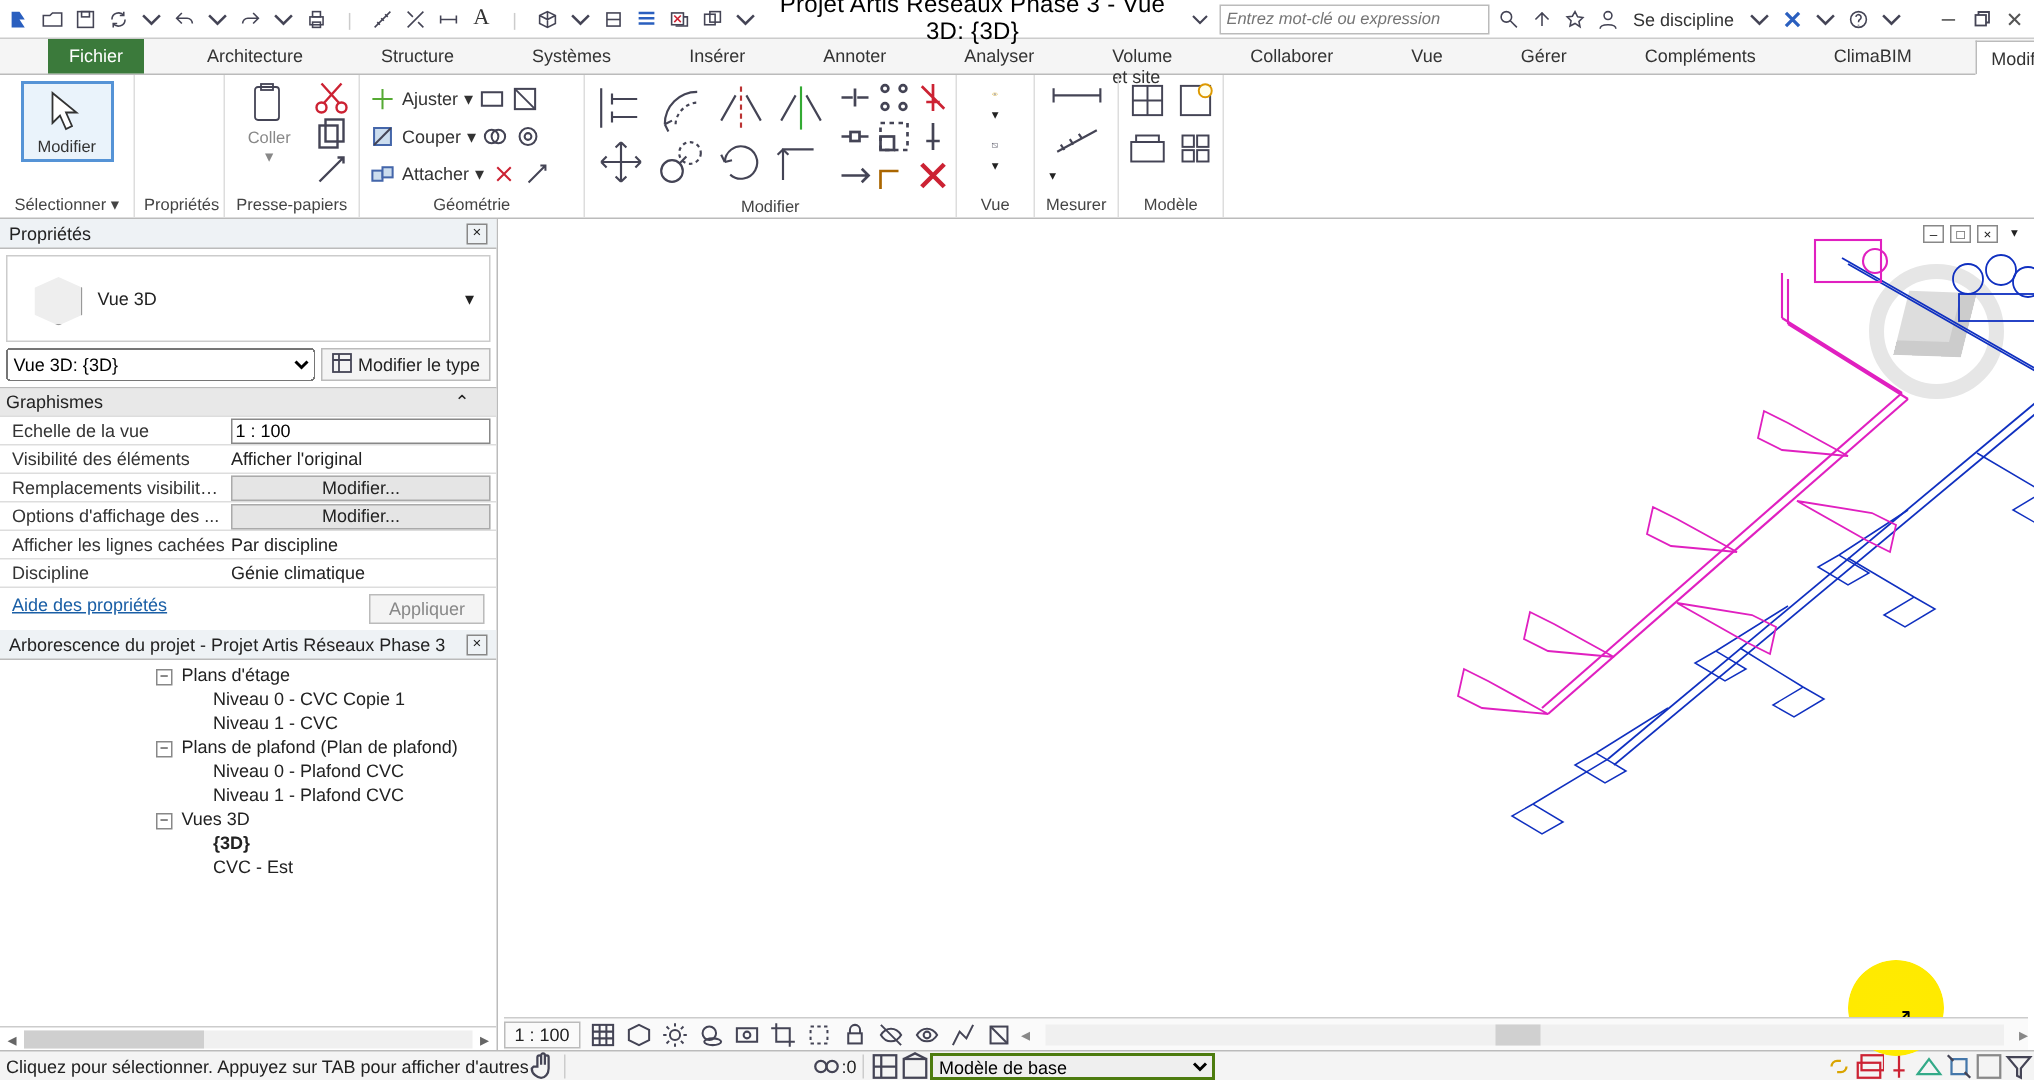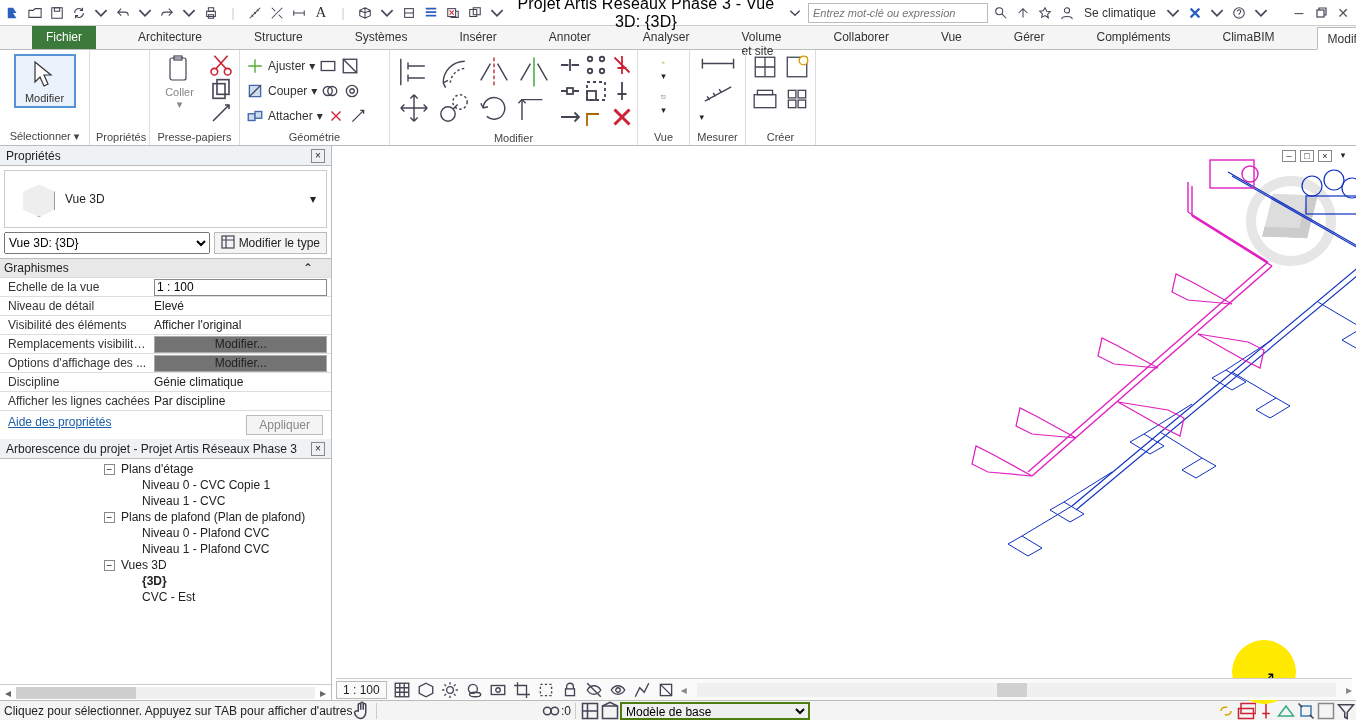--- a/index.html
+++ b/index.html
@@ -49,21 +49,21 @@
   .type-row select { flex: 1; height: 22px; font-size: 12px; }
   .type-row .mt { display: flex; align-items: center; gap: 4px; border: 1px solid #bbb; padding: 0 6px; height: 22px; font-size: 12px; background: #f4f4f4; }
 
   .grid { border-top: 1px solid #bbb; }
   .grid .grow { display: flex; height: 19px; border-bottom: 1px solid #ddd; font-size: 12px; align-items: center; }
   .grid .grow.header { background: #e8e8e8; font-weight: normal; justify-content: space-between; padding-right: 18px; }
   .grid .k { width: 150px; padding-left: 8px; color: #333; overflow: hidden; white-space: nowrap; text-overflow: ellipsis; }
   .grid .k.dim { color: #888; }
   .grid .v { flex: 1; padding-left: 4px; }
   .grid .v input { width: 98%; height: 17px; border: 1px solid #888; font-size: 12px; padding: 0 2px; }
-  .grid .v .btn { width: 98%; height: 17px; border: 1px solid #aaa; background: #737373; font-size: 12px; text-align: center; line-height: 15px; }
+  .grid .v .btn { width: 98%; height: 17px; border: 1px solid #aaa; background: #e5e5e5; font-size: 12px; text-align: center; line-height: 15px; }
   .help-row { display: flex; justify-content: space-between; padding: 4px 8px; }
   .help-row a { color: #1a5fa6; text-decoration: underline; font-size: 12px; }
   .help-row .apply { border: 1px solid #bbb; background: #f4f4f4; padding: 2px 12px; color: #888; }
 
   
   .browser { flex: 1; overflow: hidden; display: flex; flex-direction: column; }
   .tree { flex: 1; overflow-y: auto; padding: 2px 0 2px 24px; font-size: 12px; position: relative; margin-left: 40px; }
   .tree .node { padding: 1px 0 1px 0; white-space: nowrap; }
   .tree .node .tw { display: inline-block; width: 11px; height: 11px; border: 1px solid #888; text-align: center; line-height: 9px; font-size: 10px; margin-right: 6px; background: #fff; }
   .tree .leaf { padding-left: 38px; }
@@ -243,21 +243,21 @@
         <svg viewBox="0 0 16 16">
           <path d="M8 2l2 4 4 .5-3 3 .8 4L8 11l-3.8 2 .8-4-3-3 4-.5z"></path>
         </svg>
       </span>
     <span class="qicon">
         <svg viewBox="0 0 16 16">
           <circle cx="8" cy="5" r="3"></circle>
           <path d="M2 15c0-4 12-4 12 0"></path>
         </svg>
       </span>
-    <span class="user-link">Se climatique</span>
+    <span class="user-link">Se discipline</span>
     <span class="qicon">
         <svg viewBox="0 0 10 10">
           <path d="M1 3l4 4 4-4"></path>
         </svg>
       </span>
     <span class="qicon">
         <svg class="blue" viewBox="0 0 16 16">
           <path d="M3 3l10 10M13 3L3 13" stroke-width="2.5"></path>
         </svg>
       </span>
@@ -604,21 +604,21 @@
               <rect x="5" y="4" width="14" height="4"></rect>
             </svg></div>
         <div class="si" style="width:26px;height:26px;"><svg viewBox="0 0 24 24">
               <rect x="4" y="4" width="7" height="7"></rect>
               <rect x="13" y="4" width="7" height="7"></rect>
               <rect x="4" y="13" width="7" height="7"></rect>
               <rect x="13" y="13" width="7" height="7"></rect>
             </svg></div>
       </div>
     </div>
-    <div class="panel-label">Créer</div>
+    <div class="panel-label">Modèle</div>
   </div>
 </div>
 
 <div class="main">
   <div class="left">
 
     <div class="pal-title">
       <span>Propriétés</span>
       <span class="x">×</span>
     </div>
@@ -640,46 +640,42 @@
     <div class="grid">
       <div class="grow header">
           <span style="padding-left:4px;">Graphismes</span>
           <span>⌃</span>
         </div>
       <div class="grow">
           <div class="k">Echelle de la vue</div>
           <div class="v"><input value="1 : 100" style=""></div>
         </div>
       <div class="grow">
-          <div class="k">Niveau de détail</div>
-          <div class="v">Elevé</div>
-        </div>
-      <div class="grow">
           <div class="k">Visibilité des éléments</div>
           <div class="v">Afficher l'original</div>
         </div>
       <div class="grow">
           <div class="k">Remplacements visibilité...</div>
           <div class="v">
             <div class="btn">Modifier...</div>
           </div>
         </div>
       <div class="grow">
           <div class="k">Options d'affichage des ...</div>
           <div class="v">
             <div class="btn">Modifier...</div>
           </div>
         </div>
       <div class="grow">
+          <div class="k">Afficher les lignes cachées</div>
+          <div class="v">Par discipline</div>
+        </div>
+      <div class="grow">
           <div class="k">Discipline</div>
           <div class="v">Génie climatique</div>
-        </div>
-      <div class="grow">
-          <div class="k">Afficher les lignes cachées</div>
-          <div class="v">Par discipline</div>
         </div>
     </div>
     <div class="help-row">
       <a href="#">Aide des propriétés</a>
       <div class="apply">Appliquer</div>
     </div>
 
     <div class="browser">
       <div class="pal-title">
         <span>Arborescence du projet - Projet Artis Réseaux Phase 3</span>

